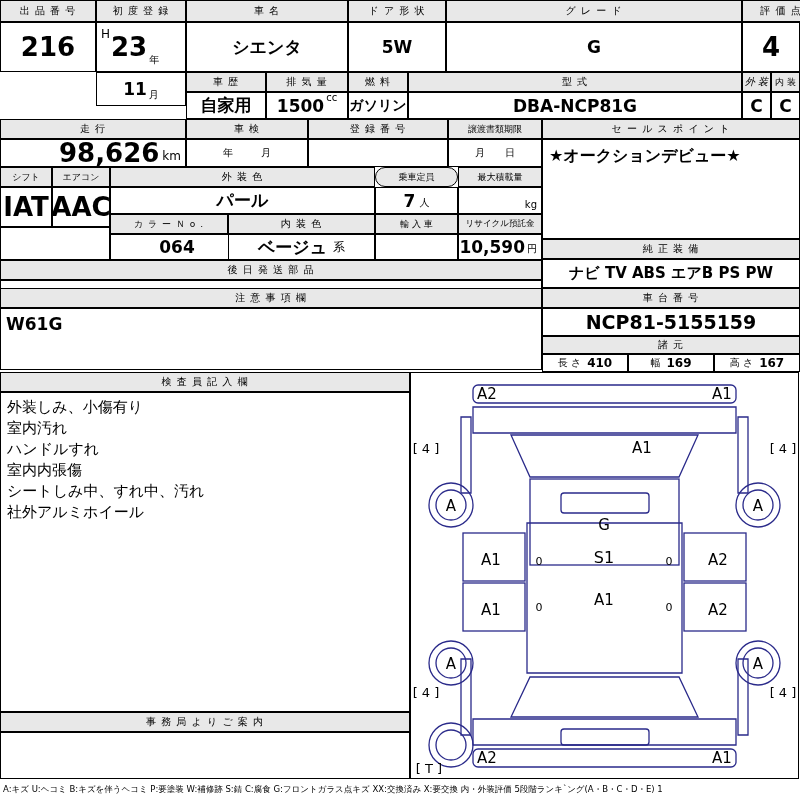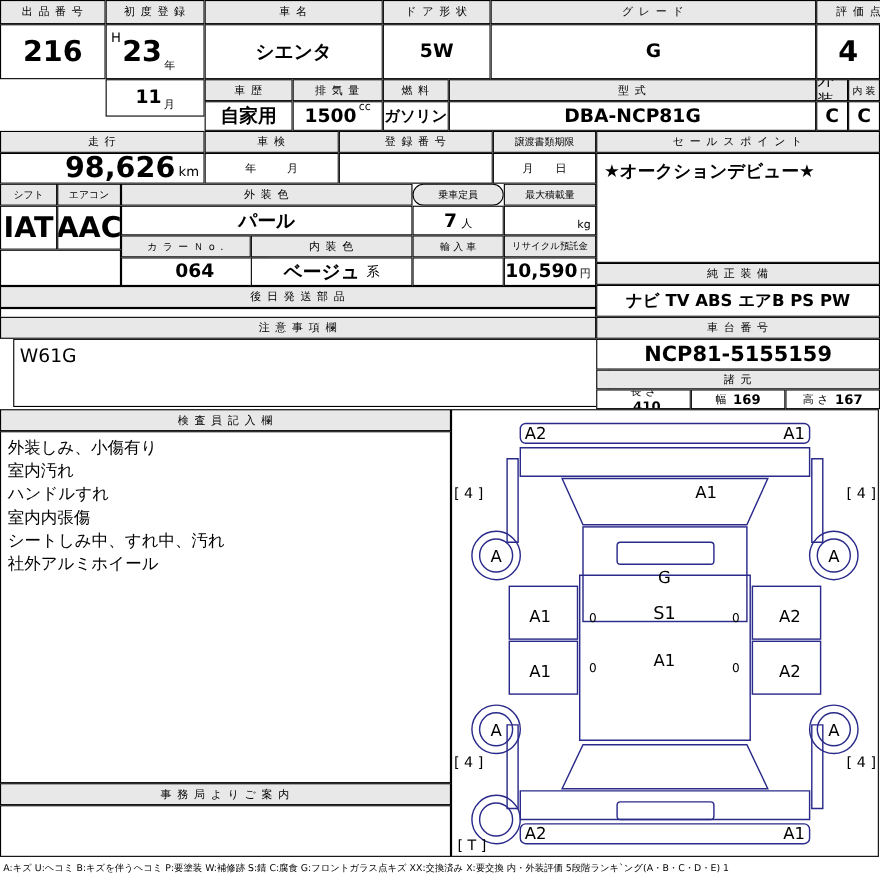--- a/index.html
+++ b/index.html
@@ -52,21 +52,21 @@
 
   <div class="c val med" style="left:186px;top:22px;width:162px;height:50px;">シエンタ</div>
   <div class="c val med" style="left:348px;top:22px;width:98px;height:50px;">5W</div>
   <div class="c val med" style="left:446px;top:22px;width:296px;height:50px;">G</div>
   <div class="c val big" style="left:742px;top:22px;width:58px;height:50px;">4</div>
 
   <div class="c hdr2" style="left:186px;top:72px;width:80px;height:20px;">車 歴</div>
   <div class="c hdr2" style="left:266px;top:72px;width:82px;height:20px;">排 気 量</div>
   <div class="c hdr2" style="left:348px;top:72px;width:60px;height:20px;">燃 料</div>
   <div class="c hdr2" style="left:408px;top:72px;width:334px;height:20px;">型 式</div>
-  <div class="c hdr2" style="left:742px;top:72px;width:29px;height:20px;font-size:15px;letter-spacing:0;">外 装</div>
+  <div class="c hdr2" style="left:742px;top:72px;width:29px;height:20px;font-size:10px;letter-spacing:0;font-style:italic;">外 装</div>
   <div class="c hdr2" style="left:771px;top:72px;width:29px;height:20px;font-size:9px;letter-spacing:0;">内 装</div>
 
   <div class="c val" style="left:96px;top:72px;width:90px;height:34px;justify-content:center;">
     <span class="med">11</span>
     <span class="xs" style="align-self:flex-end;margin-bottom:3px;margin-left:2px;">月</span>
   </div>
   <div class="c val med" style="left:186px;top:92px;width:80px;height:27px;">自家用</div>
   <div class="c val" style="left:266px;top:92px;width:82px;height:27px;">
     <span class="med">1500</span>
     <span class="xs" style="align-self:flex-end;margin-bottom:15px;margin-left:2px;">cc</span>
@@ -129,33 +129,33 @@
     <span class="med">10,590</span>
     <span class="xs" style="align-self:flex-end;margin-bottom:3px;margin-left:2px;">円</span>
   </div>
 
   <div class="c val" style="left:0;top:227px;width:110px;height:33px;"></div>
 
   <div class="c hdr2" style="left:0;top:260px;width:542px;height:20px;">後 日 発 送 部 品</div>
   <div class="c val sm left" style="left:0;top:280px;width:542px;height:25px;"></div>
 
   <div class="c hdr2" style="left:0;top:288px;width:542px;height:20px;">注 意 事 項 欄</div>
-  <div class="c val left" style="left:12px;top:308px;width:542px;height:62px;font-size:17px;font-weight:normal;align-items:flex-start;padding-top:5px;">W61G</div>
+  <div class="c val left" style="left:0;top:308px;width:542px;height:62px;font-size:17px;font-weight:bold;align-items:flex-start;padding-top:5px;">W61G</div>
 
   <div class="c hdr2" style="left:542px;top:119px;width:258px;height:20px;">セ ー ル ス ポ イ ン ト</div>
   <div class="c hdr2" style="left:542px;top:239px;width:258px;height:20px;">純 正 装 備</div>
 
   <div class="c val left" style="left:542px;top:139px;width:258px;height:100px;font-size:16px;font-weight:bold;align-items:flex-start;padding-top:6px;padding-left:6px;">★オークションデビュー★</div>
   <div class="c val" style="left:542px;top:259px;width:258px;height:29px;font-size:15px;font-weight:bold;">ナビ  TV  ABS  エアB  PS  PW</div>
 
   <div class="c hdr2" style="left:542px;top:288px;width:258px;height:20px;">車 台 番 号</div>
   <div class="c val" style="left:542px;top:308px;width:258px;height:28px;font-size:19px;font-weight:bold;">NCP81-5155159</div>
   <div class="c hdr2" style="left:542px;top:336px;width:258px;height:18px;">諸 元</div>
 
-  <div class="c val" style="left:542px;top:354px;width:86px;height:18px;flex-direction:column;">
+  <div class="c val" style="left:542px;top:354px;width:86px;height:18px;">
     <span class="xs">長 さ</span>
     <span class="sm" style="font-weight:bold;margin-left:6px;">410</span>
   </div>
   <div class="c val" style="left:628px;top:354px;width:86px;height:18px;">
     <span class="xs">幅</span>
     <span class="sm" style="font-weight:bold;margin-left:6px;">169</span>
   </div>
   <div class="c val" style="left:714px;top:354px;width:86px;height:18px;">
     <span class="xs">高 さ</span>
     <span class="sm" style="font-weight:bold;margin-left:6px;">167</span>

